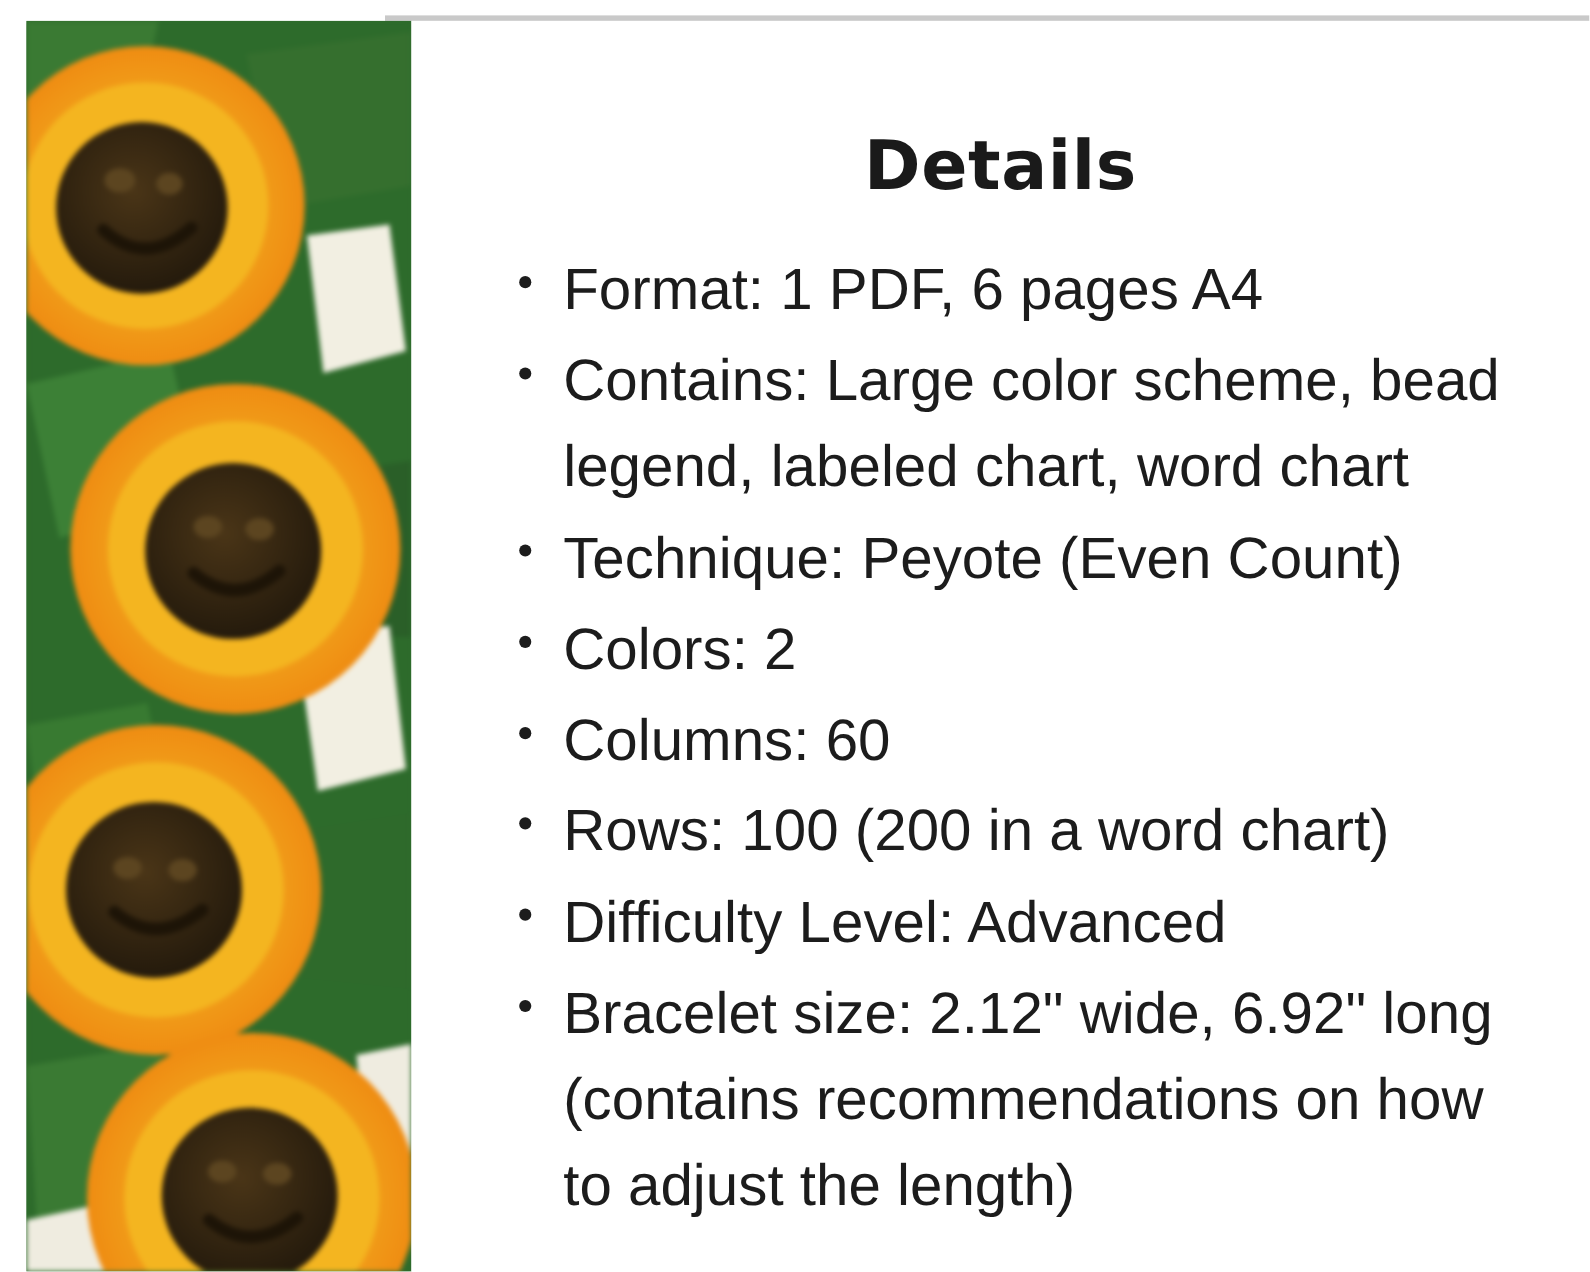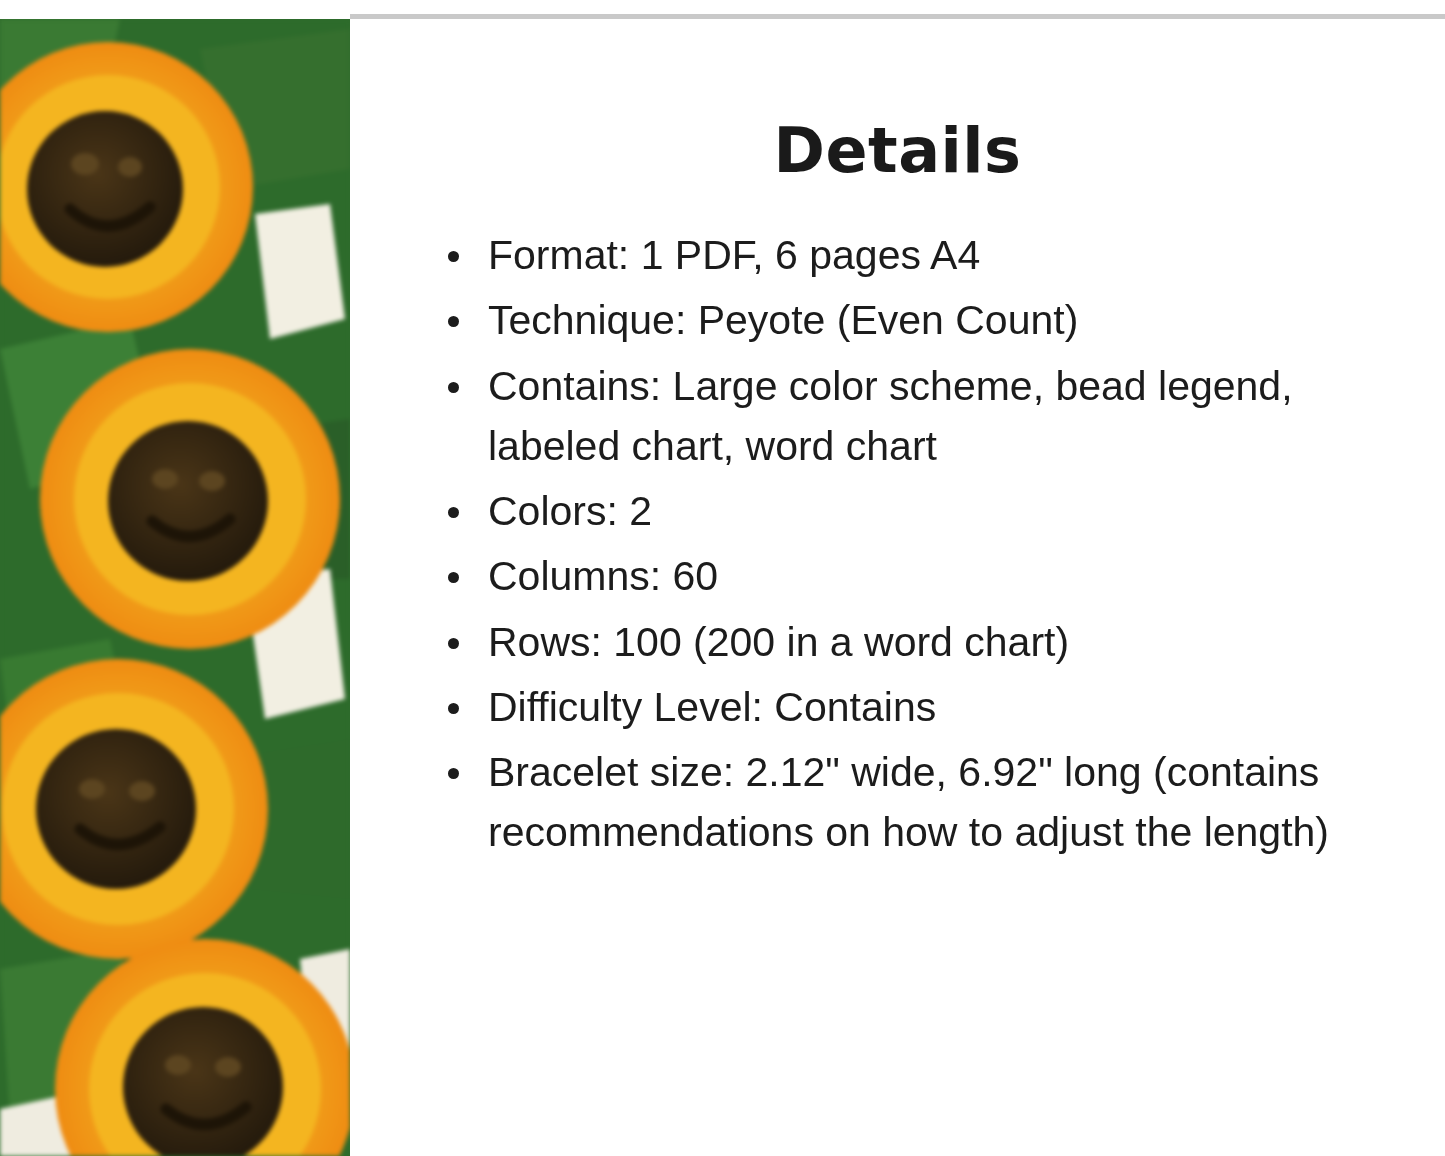--- a/index.html
+++ b/index.html
@@ -30,20 +30,21 @@
     background: #c9c9c9;
   }
   .content {
     position: absolute;
     top: 19px;
     left: 0;
     right: 0;
     bottom: 0;
     display: flex;
     flex-direction: row;
+    padding-left: 24px;
   }
   
   .image-panel {
     position: relative;
     width: 350px;
     height: 1137px;
     flex: 0 0 350px;
     overflow: hidden;
     background: #2f6b2c;
   }
@@ -69,21 +70,21 @@
     letter-spacing: 0.5px;
     font-family: "DejaVu Sans", sans-serif;
   }
   ul.details-list {
     margin: 38px 0 0 0;
     padding: 0 60px 0 90px;
     list-style: none;
   }
   ul.details-list > li {
     position: relative;
-    font-size: 41px;
+    font-size: 53px;
     line-height: 1.47;
     color: #1c1c1c;
     margin: 0 0 5px 0;
     padding-left: 48px;
     font-family: "Liberation Sans", sans-serif;
     font-weight: 400;
   }
   ul.details-list > li::before {
     content: "";
     position: absolute;
@@ -167,24 +168,24 @@
           <ellipse cx="228" cy="1048" rx="13" ry="10" fill="#5c4520"></ellipse>
           <path d="M166,1090 Q205,1122 246,1088" stroke="#1d1407" stroke-width="11" fill="none" stroke-linecap="round"></path>
         </g>
       </svg>
     </div>
 
     <div class="details-panel">
       <h1 class="details-title">Details</h1>
       <ul class="details-list">
         <li>Format: 1 PDF, 6 pages A4</li>
+        <li>Contains: Large color scheme, bead legend,  labeled chart, word chart</li>
         <li>Technique: Peyote (Even Count)</li>
-        <li>Contains: Large color scheme, bead legend,  labeled chart, word chart</li>
         <li>Colors: 2</li>
         <li>Columns: 60</li>
         <li>Rows: 100 (200 in a word chart)</li>
-        <li>Difficulty Level: Contains</li>
+        <li>Difficulty Level: Advanced</li>
         <li>Bracelet size: 2.12" wide, 6.92" long (contains recommendations on how to adjust the length)</li>
       </ul>
     </div>
 
   </div>
 </div>
 
 </body></html>

